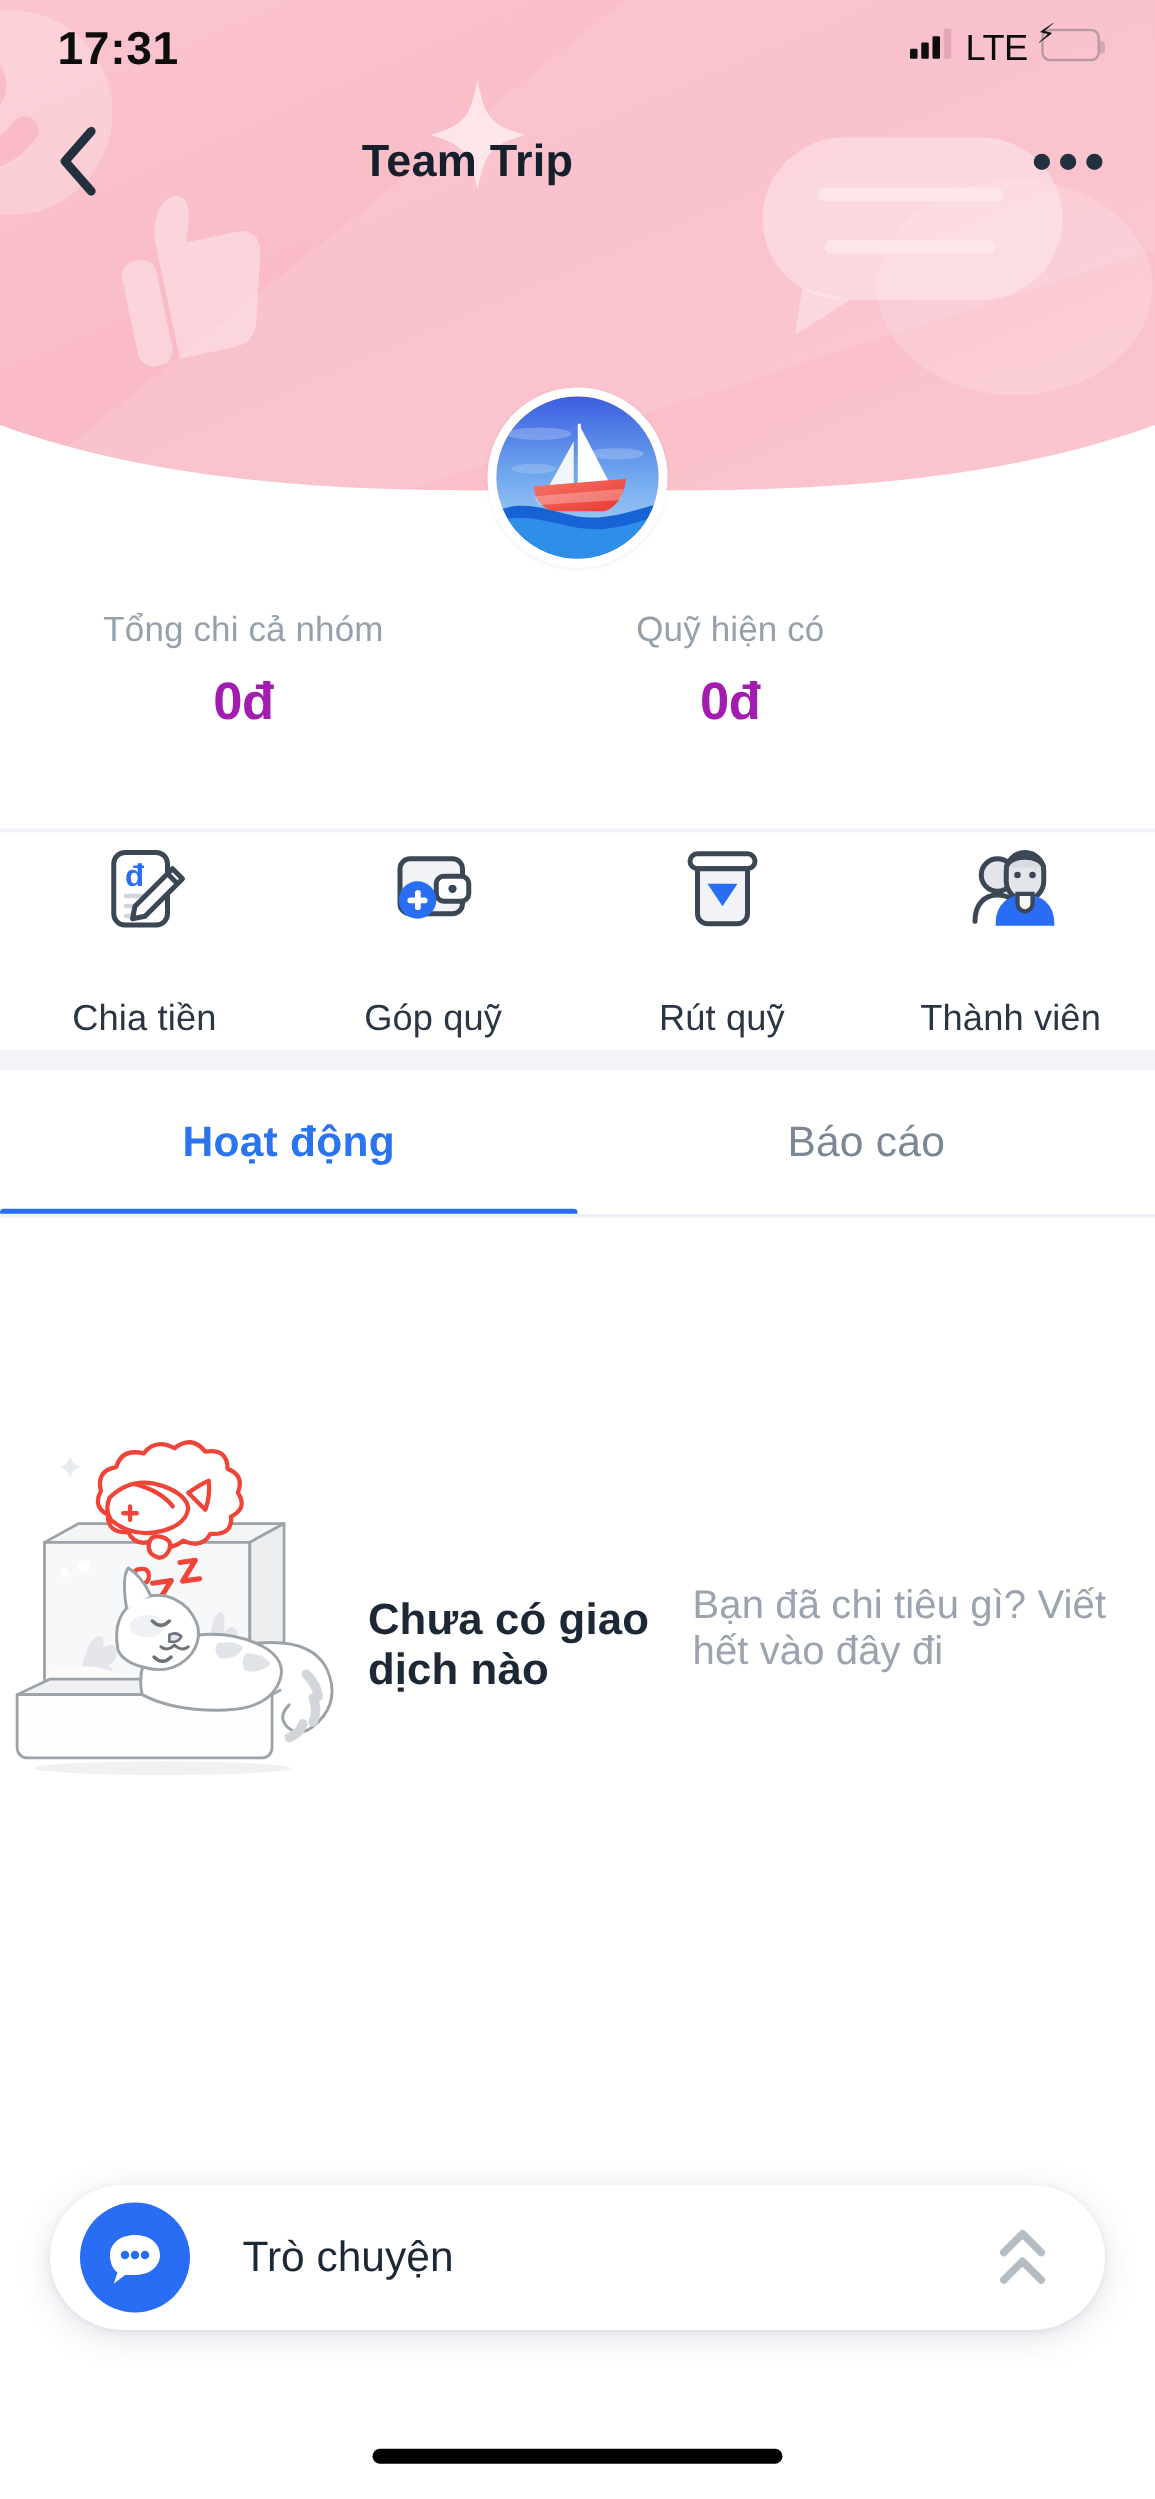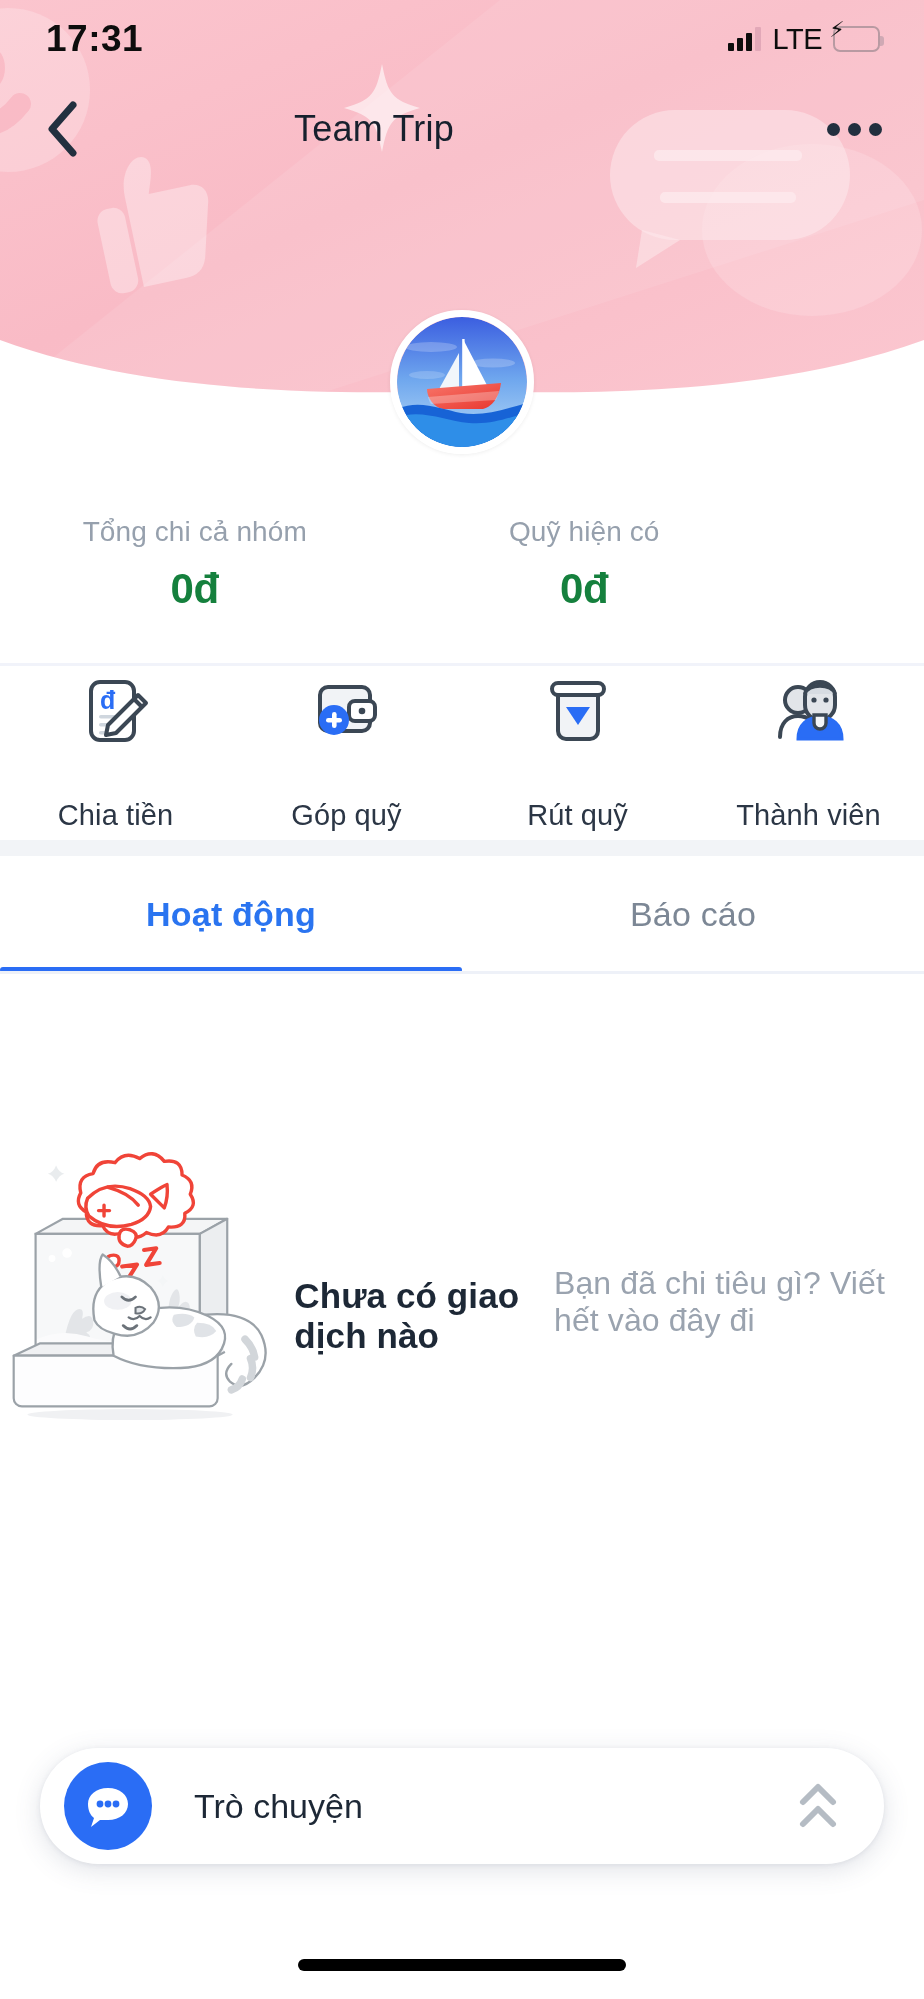--- a/index.html
+++ b/index.html
@@ -17,21 +17,21 @@
   }
   .header-svg { position:absolute; top:0; left:0; }
 
   
   .statusbar {
     position:absolute; top:0; left:0; width:924px; height:78px;
     display:flex; align-items:center; justify-content:space-between;
     padding:0 44px 0 46px; z-index:6;
   }
   .clock { font-size:37px; font-weight:600; color:#0d0d0d; letter-spacing:0.5px;text-align:center; }
-  .status-right { display:flex; align-items:center; gap:11px; }
+  .status-right { display:flex; gap:11px; }
   .signal { display:flex; align-items:flex-end; gap:3px; height:24px; }
   .signal i { display:block; width:6px; background:#0d0d0d; border-radius:1px; }
   .signal i:nth-child(1){height:8px;}
   .signal i:nth-child(2){height:13px;}
   .signal i:nth-child(3){height:18px;}
   .signal i:nth-child(4){height:24px; background:#e2a8b8;}
   .lte { font-size:29px; font-weight:500; color:#0d0d0d; letter-spacing:-0.5px; }
   .battery { position:relative; width:47px; height:26px; border:2.5px solid #b89aa2;
              border-radius:7px; padding:2px; }
   .battery::after{content:""; position:absolute; right:-6px; top:8px; width:4px; height:10px;
@@ -42,41 +42,41 @@
 
   
   .navbar {
     position:absolute; top:90px; left:0; width:924px; height:78px;
     display:flex; align-items:center; justify-content:space-between;
     padding:0 40px 0 32px; z-index:6;
   }
   .back-btn{ width:60px; height:60px; display:flex; align-items:center; justify-content:center; }
   .back-btn svg{ display:block; }
   .nav-title{ position:absolute; left:0; width:748px; text-align:center;
-              font-size:36px; font-weight:400; color:#16202d; letter-spacing:0.2px; }
+              font-size:36px; font-weight:700; color:#16202d; letter-spacing:0.2px; }
   .dots-btn{ width:60px; height:60px; display:flex; align-items:center; justify-content:center; gap:8px; position:relative; z-index:7;}
   .dots-btn span{ width:13px; height:13px; border-radius:50%; background:#22303f; display:block; }
 
   
   .avatar{
     position:absolute; left:50%; top:310px; transform:translateX(-50%);
     width:144px; height:144px; border-radius:50%;
     border:7px solid #ffffff; overflow:hidden; z-index:5;
     box-shadow:0 1px 4px rgba(0,0,0,0.07);
   }
   .avatar svg{ display:block; }
 
   
   .stats{
-    position:absolute; top:516px; left:0; width:779px; height:163px;
+    position:absolute; top:488px; left:0; width:779px; height:163px;
     display:flex; align-items:flex-start;
   }
   .stat{ flex:1; text-align:center; }
   .stat-label{ font-size:28px; color:#96a0ad; font-weight:400; letter-spacing:0.1px; }
-  .stat-value{ font-size:42px; color:#15803d; font-weight:700; margin-top:17px; letter-spacing:-0.3px; }
+  .stat-value{ font-size:42px; color:#a21caf; font-weight:700; margin-top:17px; letter-spacing:-0.3px; }
   .divider-thin{ position:absolute; top:663px; left:0; width:924px; height:3px; background:#f1f3fa; }
 
   
   .actions{
     position:absolute; top:666px; left:0; width:924px; height:174px;
     display:flex; align-items:center;
   }
   .action{ flex:1; display:flex; flex-direction:column; align-items:center; gap:20px; }
   .action-icon{ width:84px; height:74px; display:flex; align-items:center; justify-content:center; }
   .action-label{ font-size:29px; color:#2b3645; font-weight:500; letter-spacing:0.1px;margin-top:31px; }

